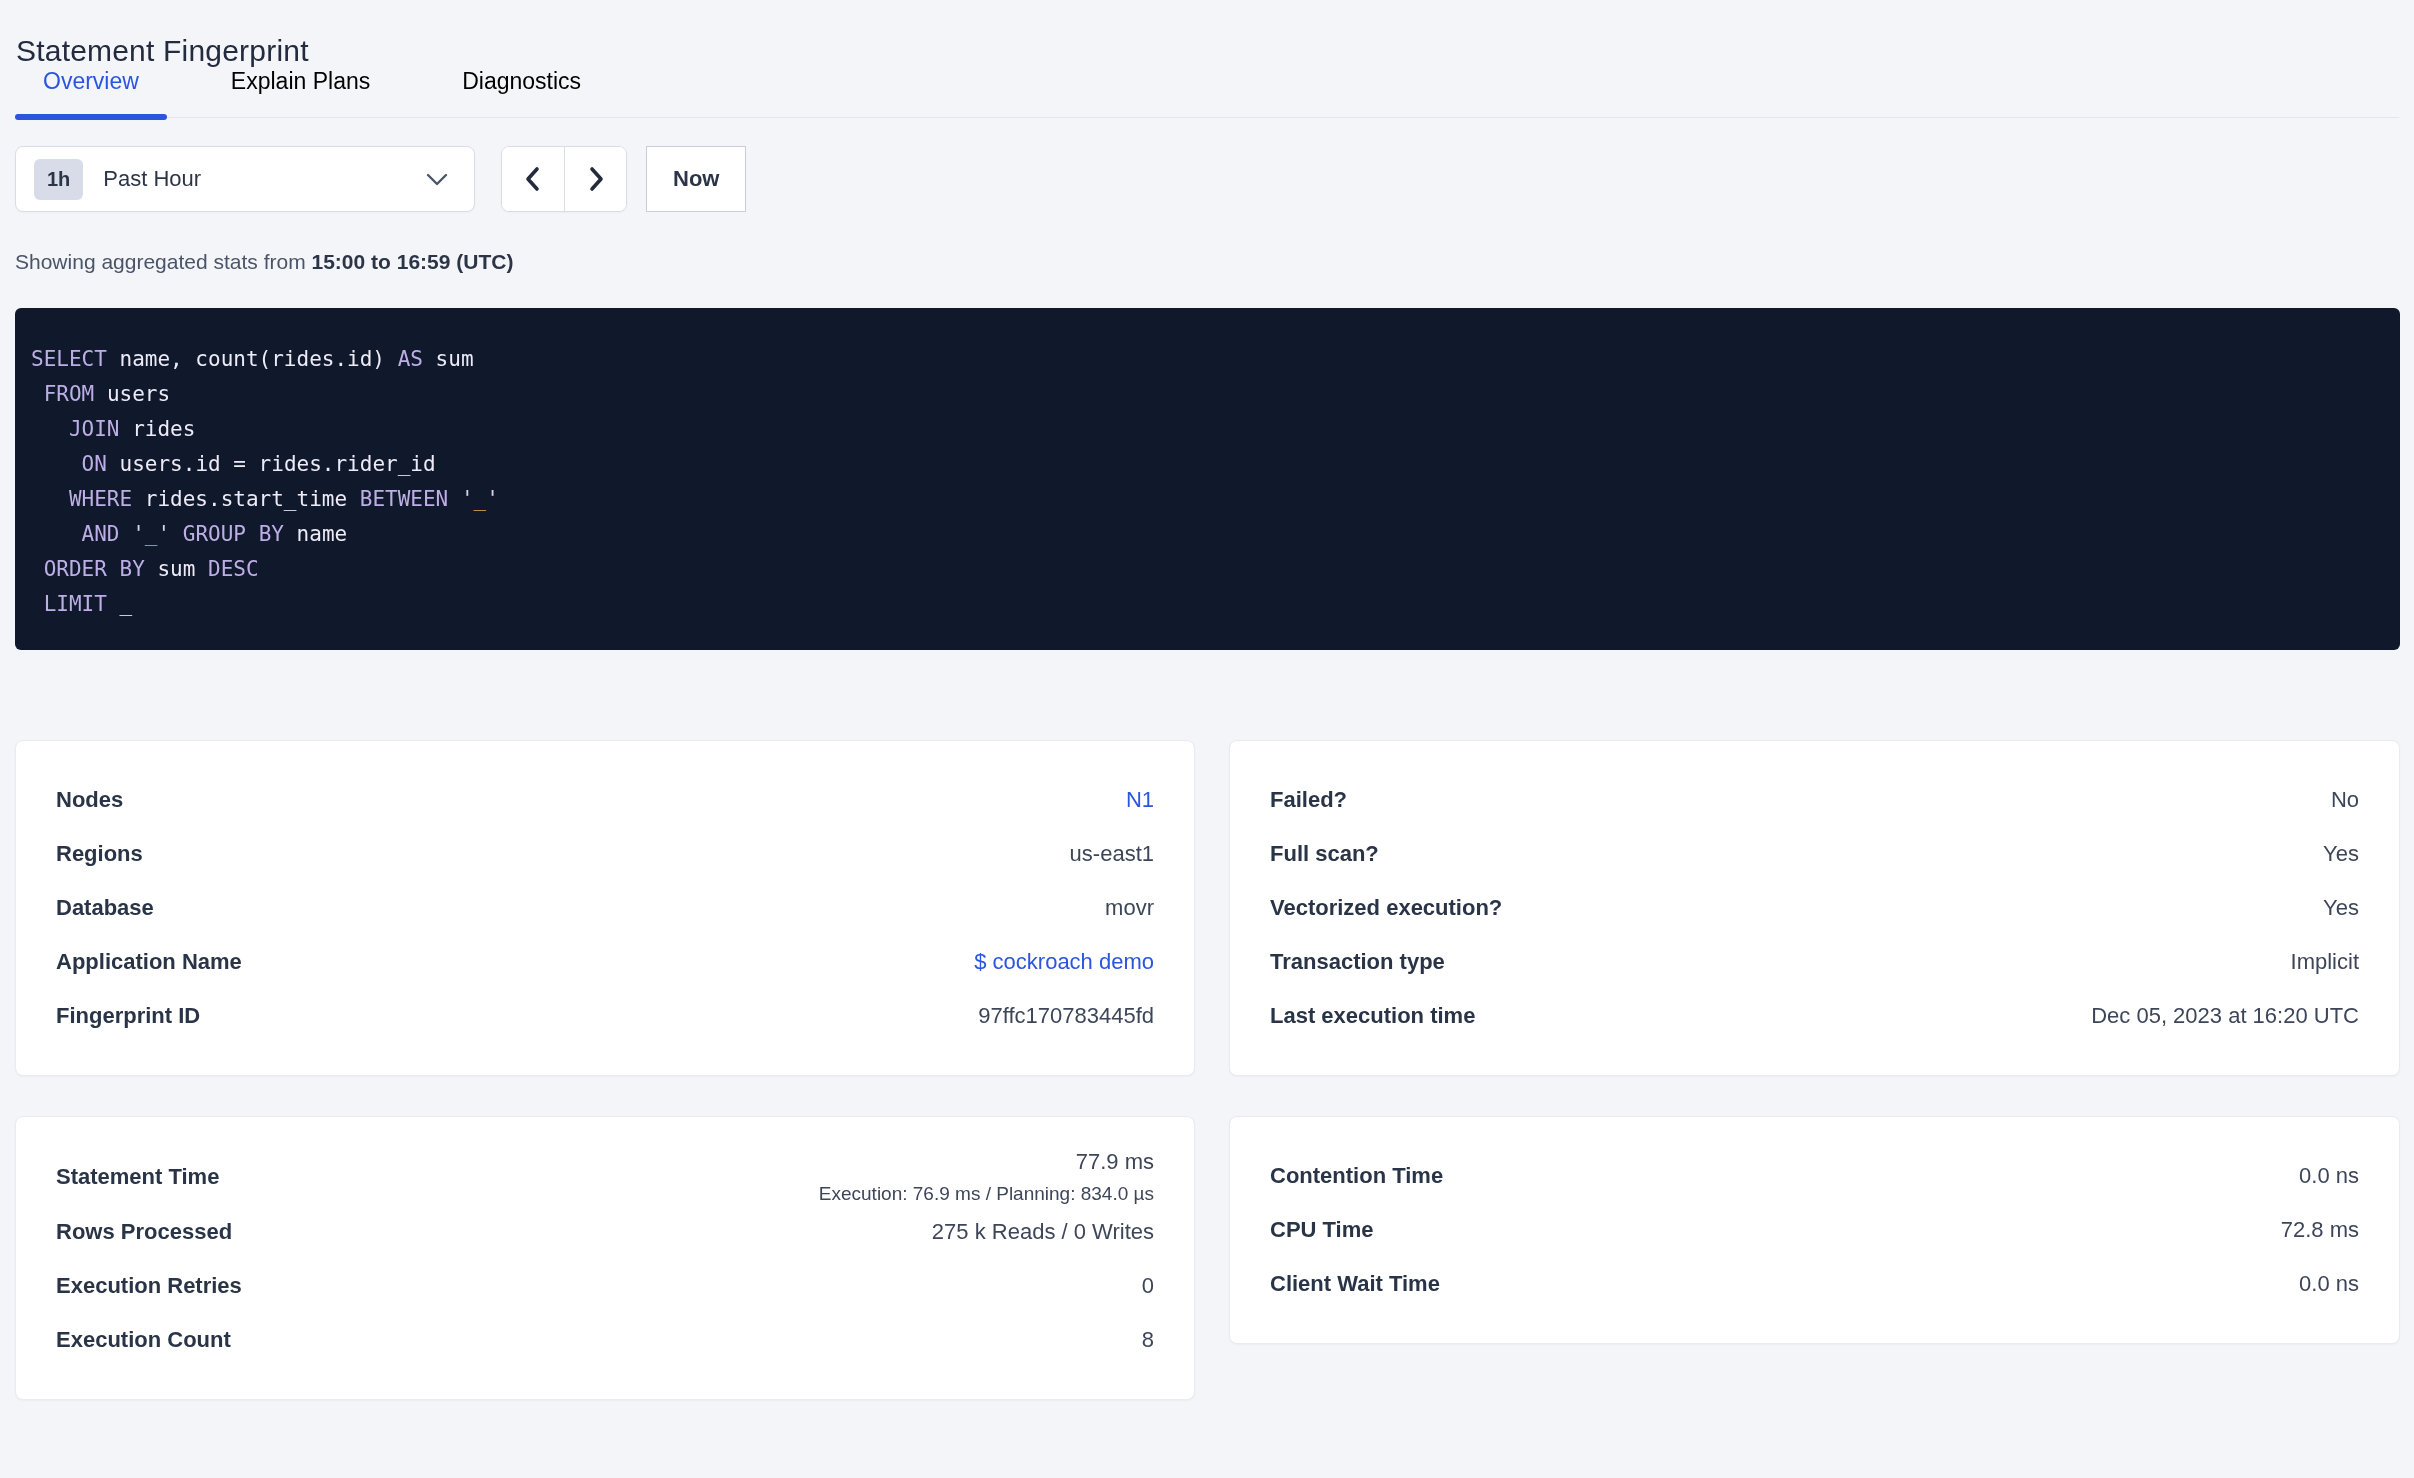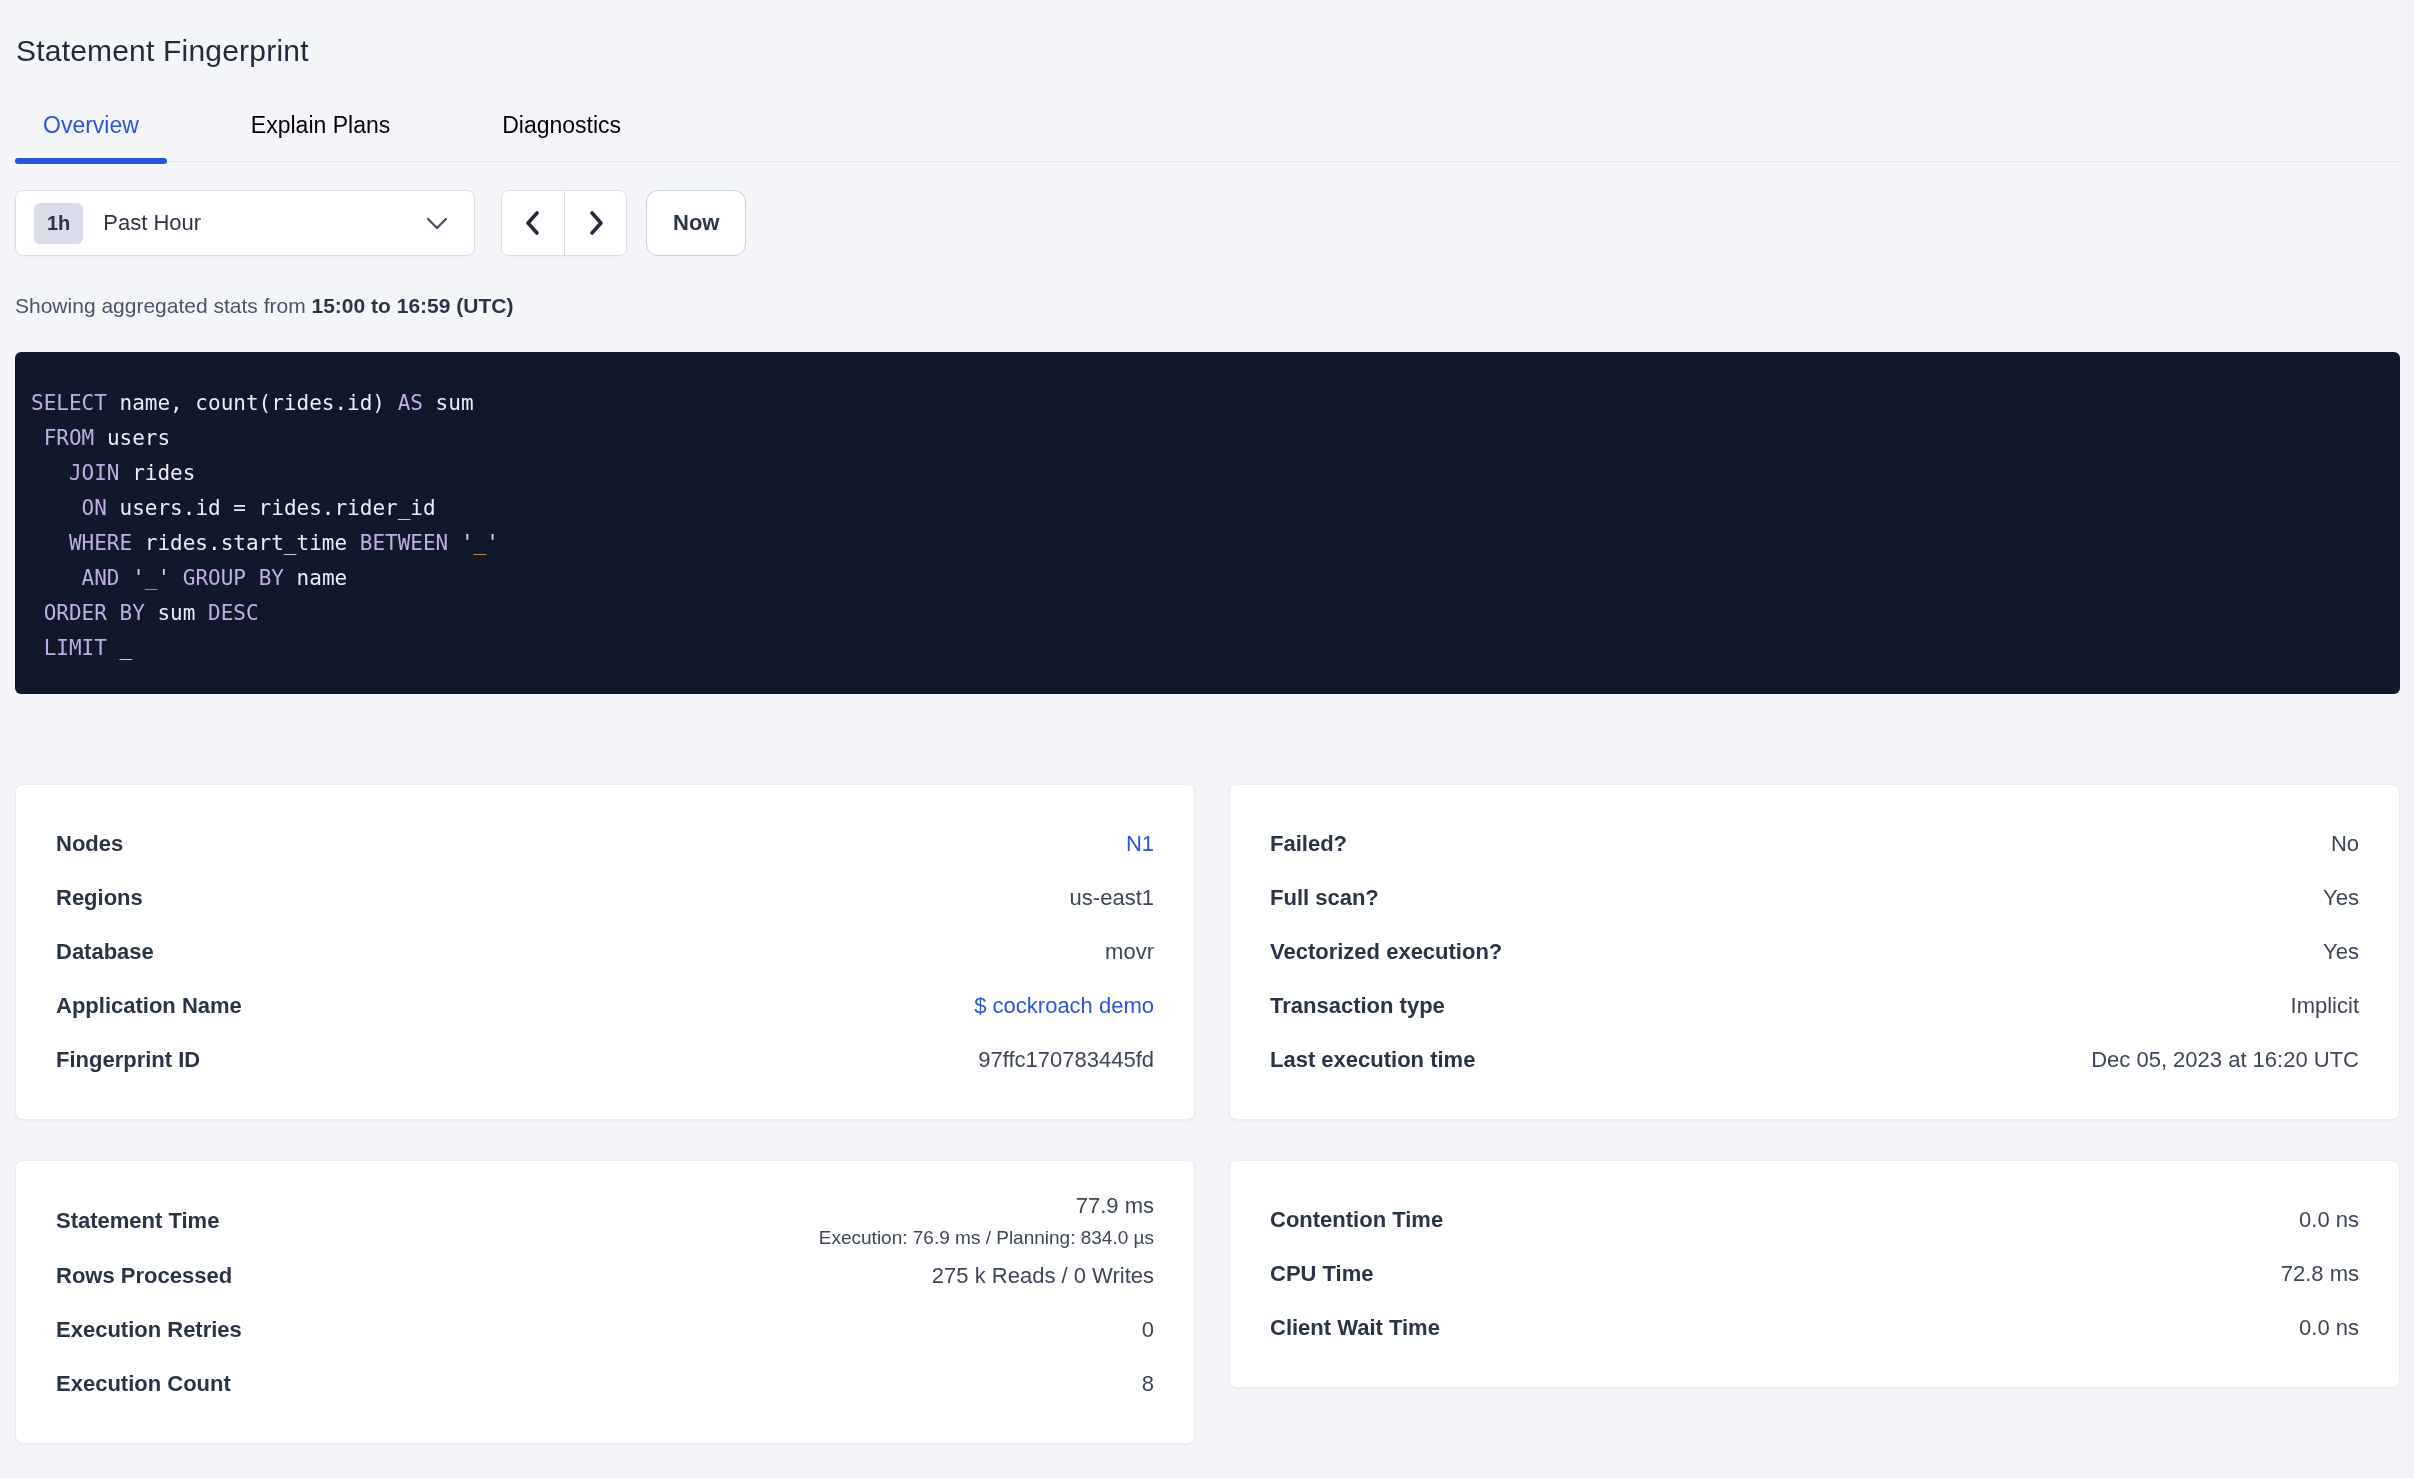--- a/index.html
+++ b/index.html
@@ -19,21 +19,21 @@
     background:var(--bg);
     font-family:"Liberation Sans",sans-serif;
     color:var(--ink);
   }
   .page{padding:34px 15px 0 15px;width:100%;height:100%}
 
   
   .page-title{font-size:30px;font-weight:400;color:#232b3e;margin:0 0 0 1px;letter-spacing:.2px}
 
   
-  .tabs{display:flex;gap:56px;margin-top:44px;border-bottom:1px solid #e3e6ee;padding-left:0}
+  .tabs{display:flex;gap:36px;border-bottom:1px solid #e3e6ee;padding-left:0}
   .tab{
     position:relative;font-size:23px;color:#000000;padding:0 28px 22px 28px;cursor:pointer;
   }
   .tab.active{color:var(--blue);font-weight:500}
   .tab.active::after{
     content:"";position:absolute;left:0;right:0;bottom:-3px;height:6px;border-radius:4px;background:var(--blue);
   }
 
   
   .controls{display:flex;margin-top:28px}
@@ -47,21 +47,21 @@
     padding:9px 13px;border-radius:6px;margin-right:20px;
   }
   .tp-label{font-size:22px;color:#2c3547;flex:1}
   .navbtns{
     display:flex;height:66px;background:#fff;border:1px solid var(--border);
     border-radius:8px;overflow:hidden;margin-left:26px;box-shadow:0 1px 2px rgba(36,43,64,.03);
   }
   .navbtn{width:62px;display:flex;align-items:center;justify-content:center;cursor:pointer;background:#fff;border:none;padding:0}
   .navbtn + .navbtn{border-left:1px solid var(--border)}
   .nowbtn{
-    height:66px;margin-left:19px;background:#fff;border:1px solid #c7cedd;border-radius:12px;
+    height:66px;margin-left:19px;background:#fff;border:1px solid #c7cedd;border-radius:0;
     font-family:"Liberation Sans",sans-serif;
     font-size:22px;font-weight:700;color:#2c3547;padding:0 26px;cursor:pointer;
   }
 
   
   .summary{margin-top:38px;font-size:21px;color:var(--ink-muted)}
   .summary .range{font-weight:700;color:#2c3547}
 
   
   .sqlbox{

